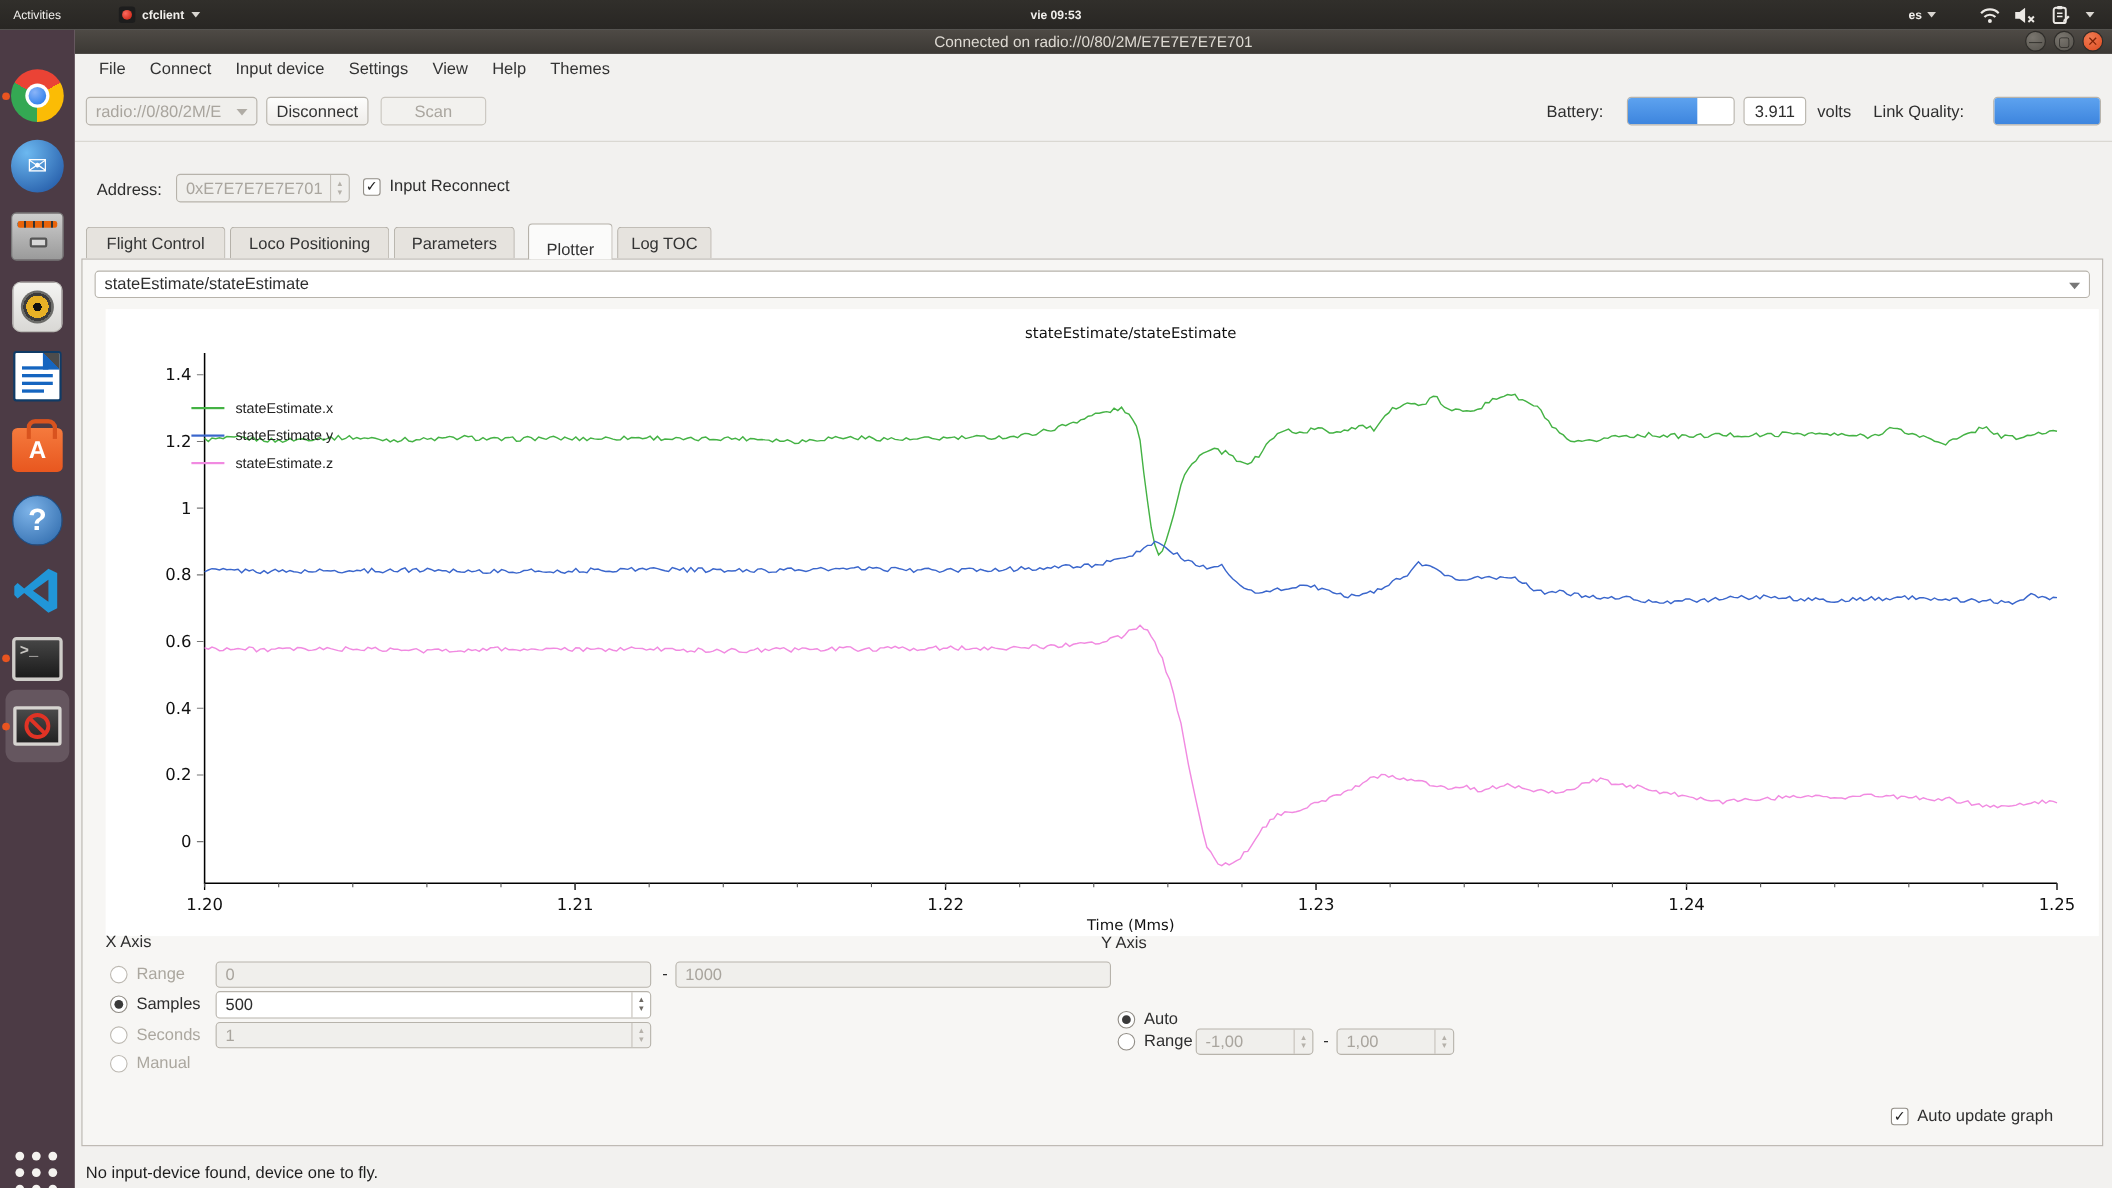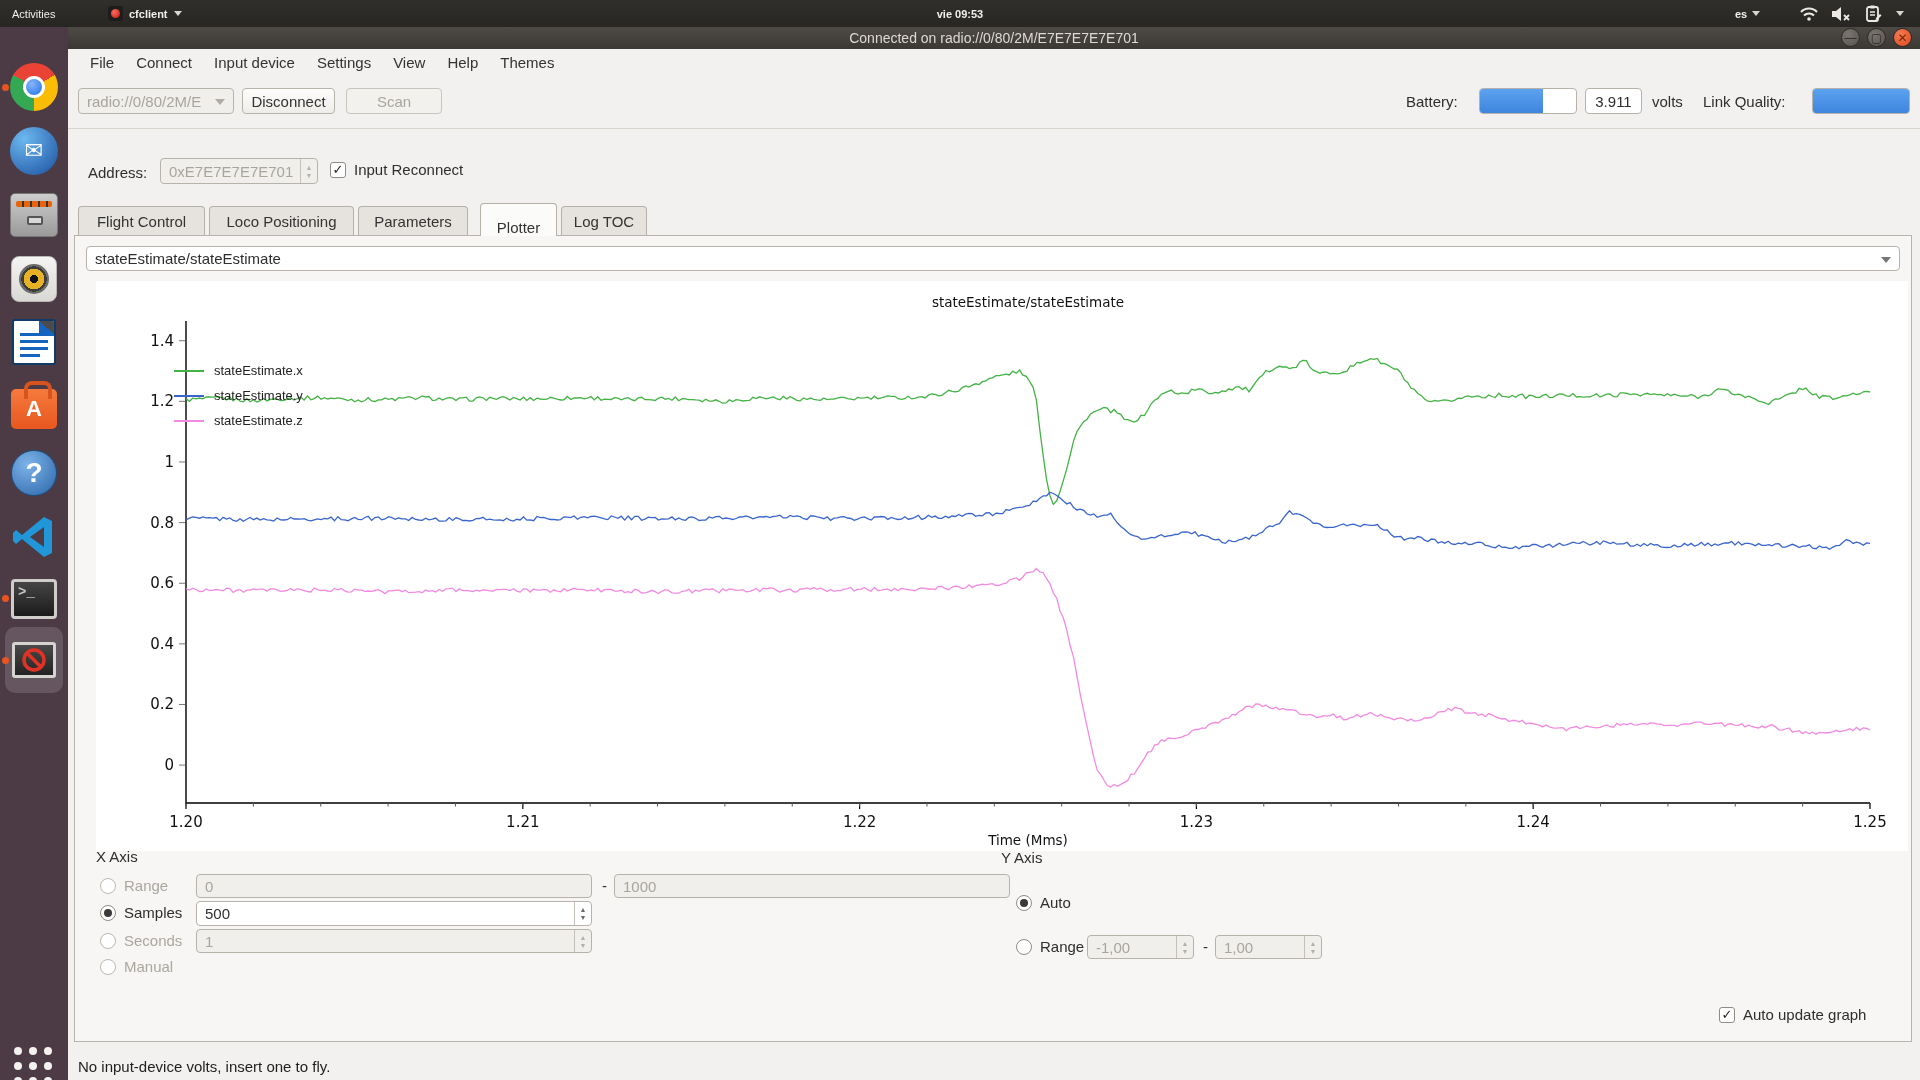--- a/index.html
+++ b/index.html
@@ -430,21 +430,21 @@
         <i>▼</i>
       </span>
   </div>
 
   <div class="abs" style="left:25px; top:722px; display:flex; align-items:center; gap:8px;">
     <span class="radio dis"></span>
     <span class="lbl dis" style="position:static;">Manual</span>
   </div>
 
   <span class="lbl" style="left:926px; top:613px;">Y Axis</span>
-  <div class="abs" style="left:941px; top:658px; display:flex; align-items:center; gap:8px;">
+  <div class="abs" style="left:941px; top:682px; display:flex; align-items:center; gap:8px;">
     <span class="radio sel"></span>
     <span class="lbl" style="position:static;">Auto</span>
   </div>
   <div class="abs" style="left:941px; top:702px; display:flex; align-items:center; gap:8px;">
     <span class="radio"></span>
     <span class="lbl" style="position:static;">Range</span>
   </div>
   <div class="field disabled" style="left:1012px; top:699px; width:107px; height:24px; padding-right:20px;">
     <span>-1,00</span>
     <span class="spincol dis">
@@ -461,14 +461,14 @@
       </span>
   </div>
 
   <div class="abs" style="left:1644px; top:770px; display:flex; align-items:center; gap:8px;">
     <span class="checkbox checked"></span>
     <span class="lbl" style="position:static;">Auto update graph</span>
   </div>
 </div>
 
 <div class="statusbar">
-  <span>No input-device volts, insert one to fly.</span>
+  <span>No input-device found, device one to fly.</span>
 </div>
 
 </body></html>

